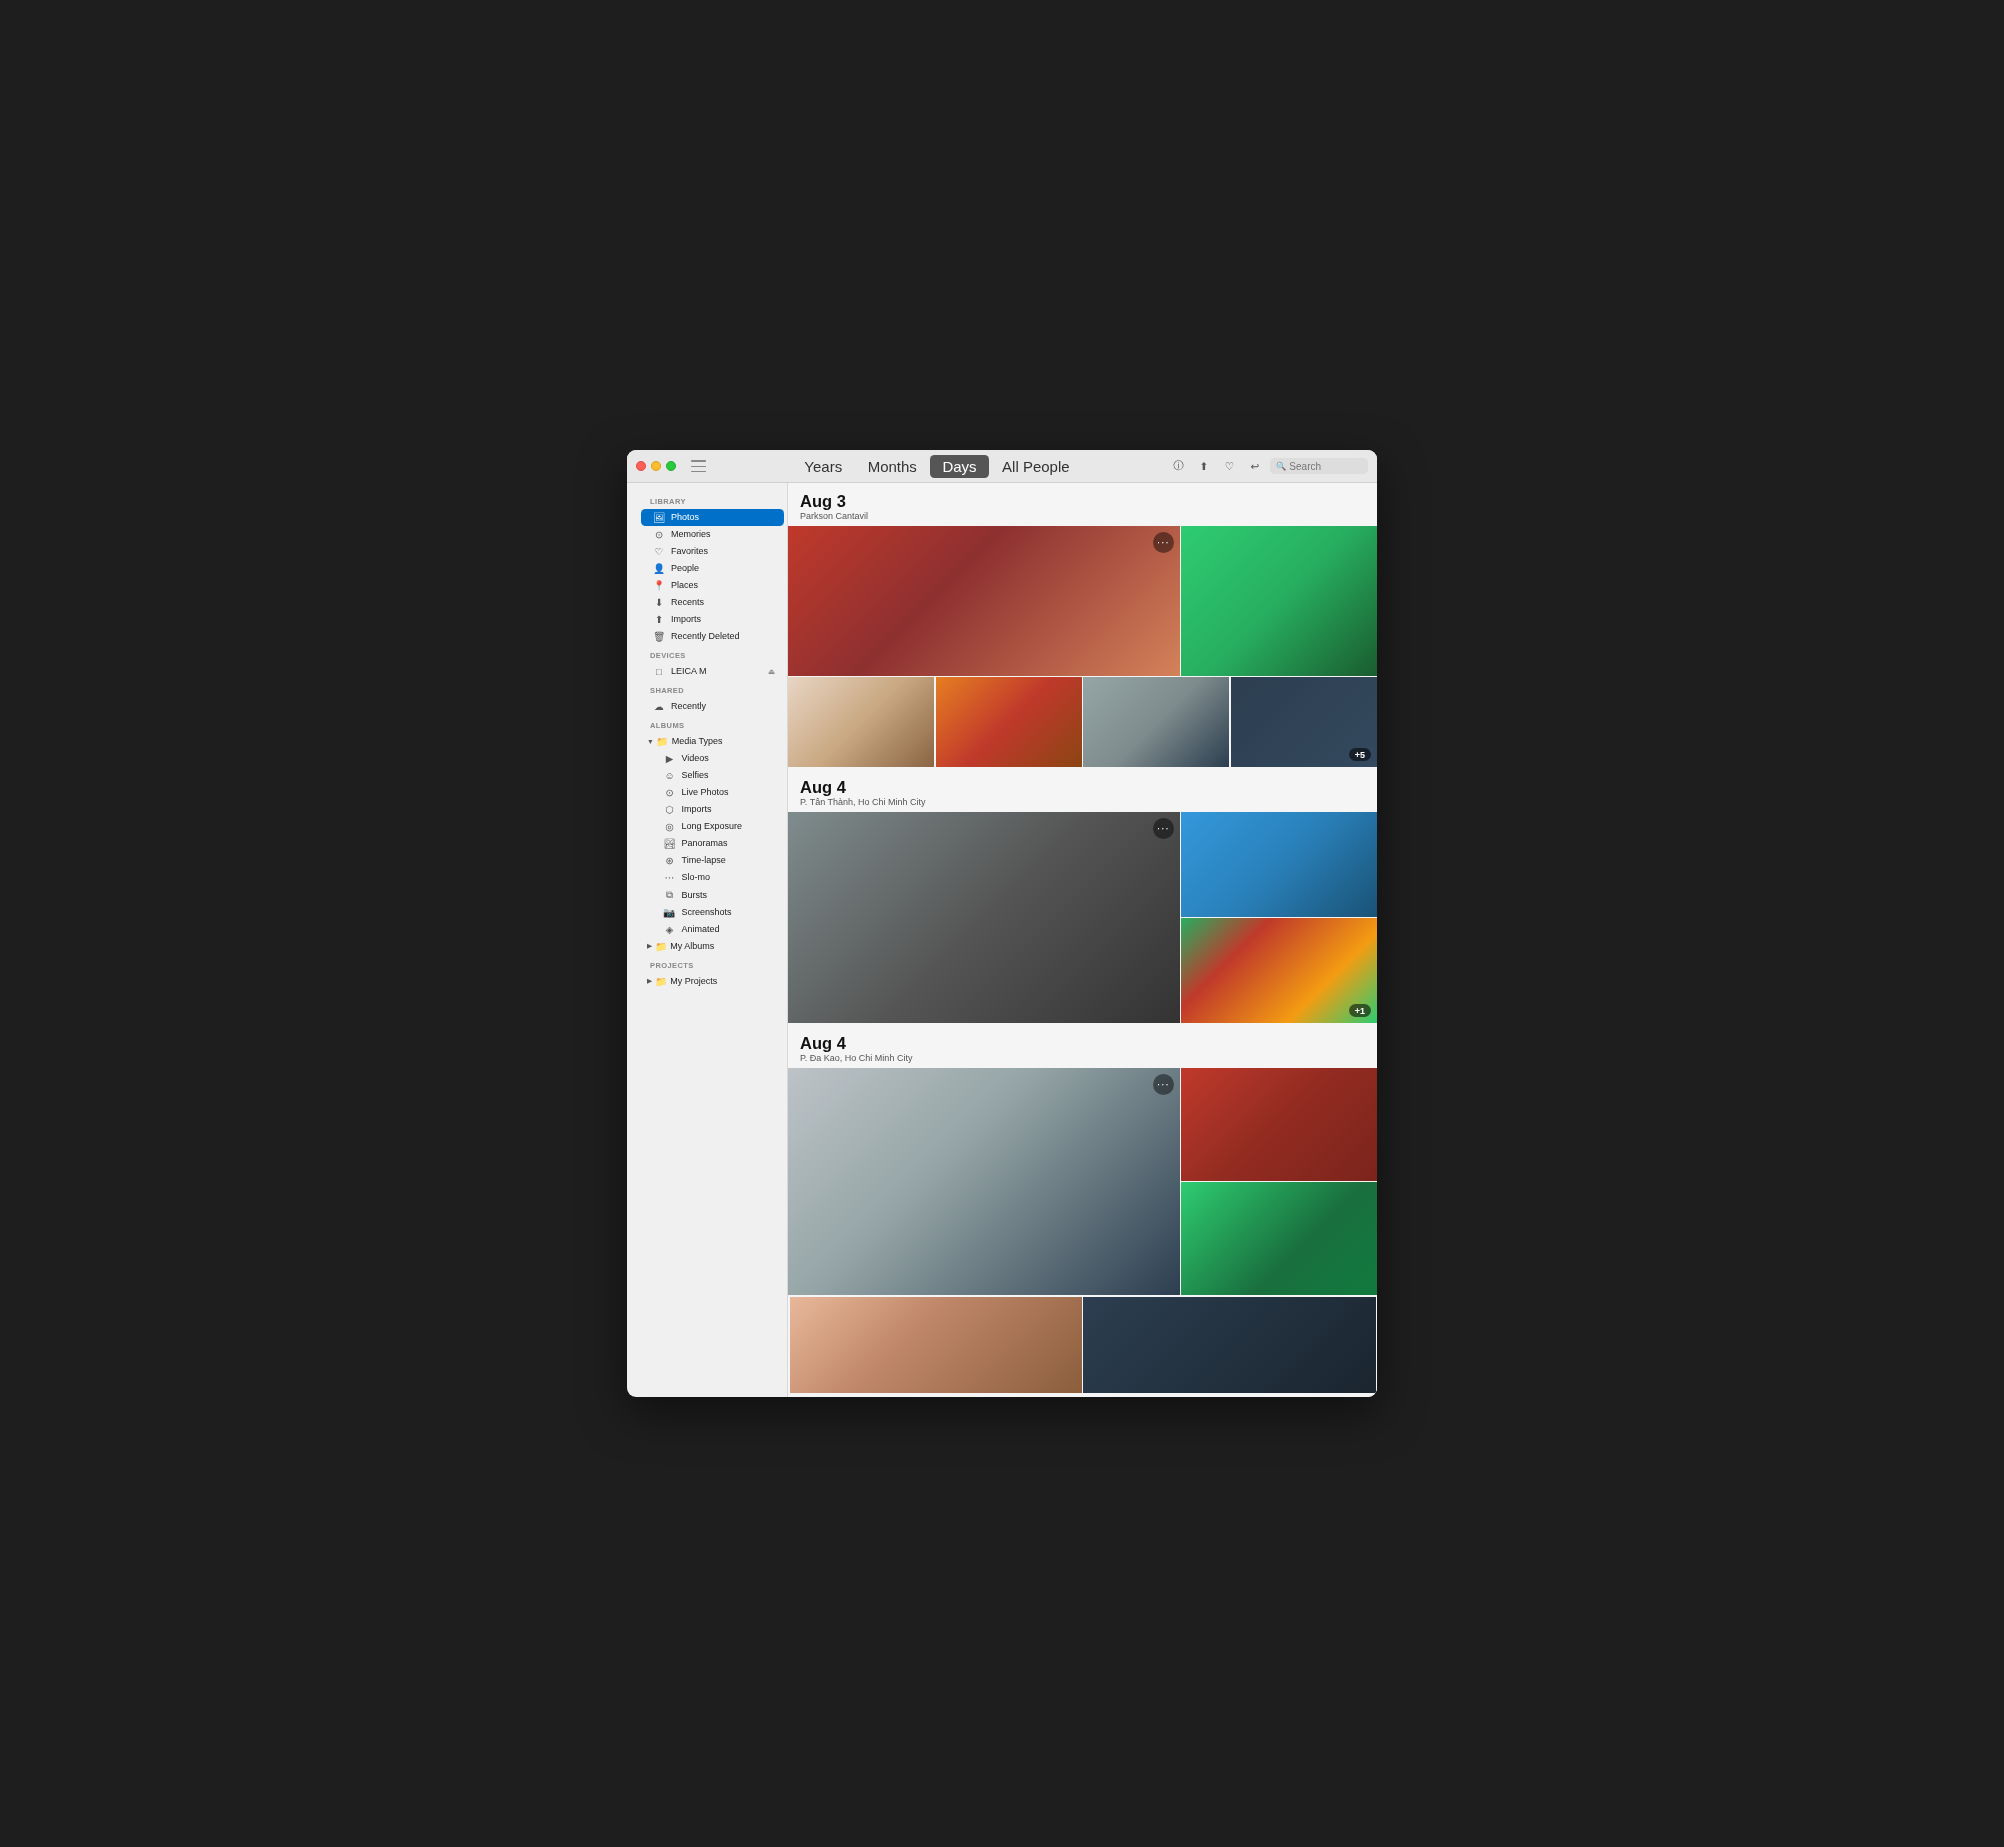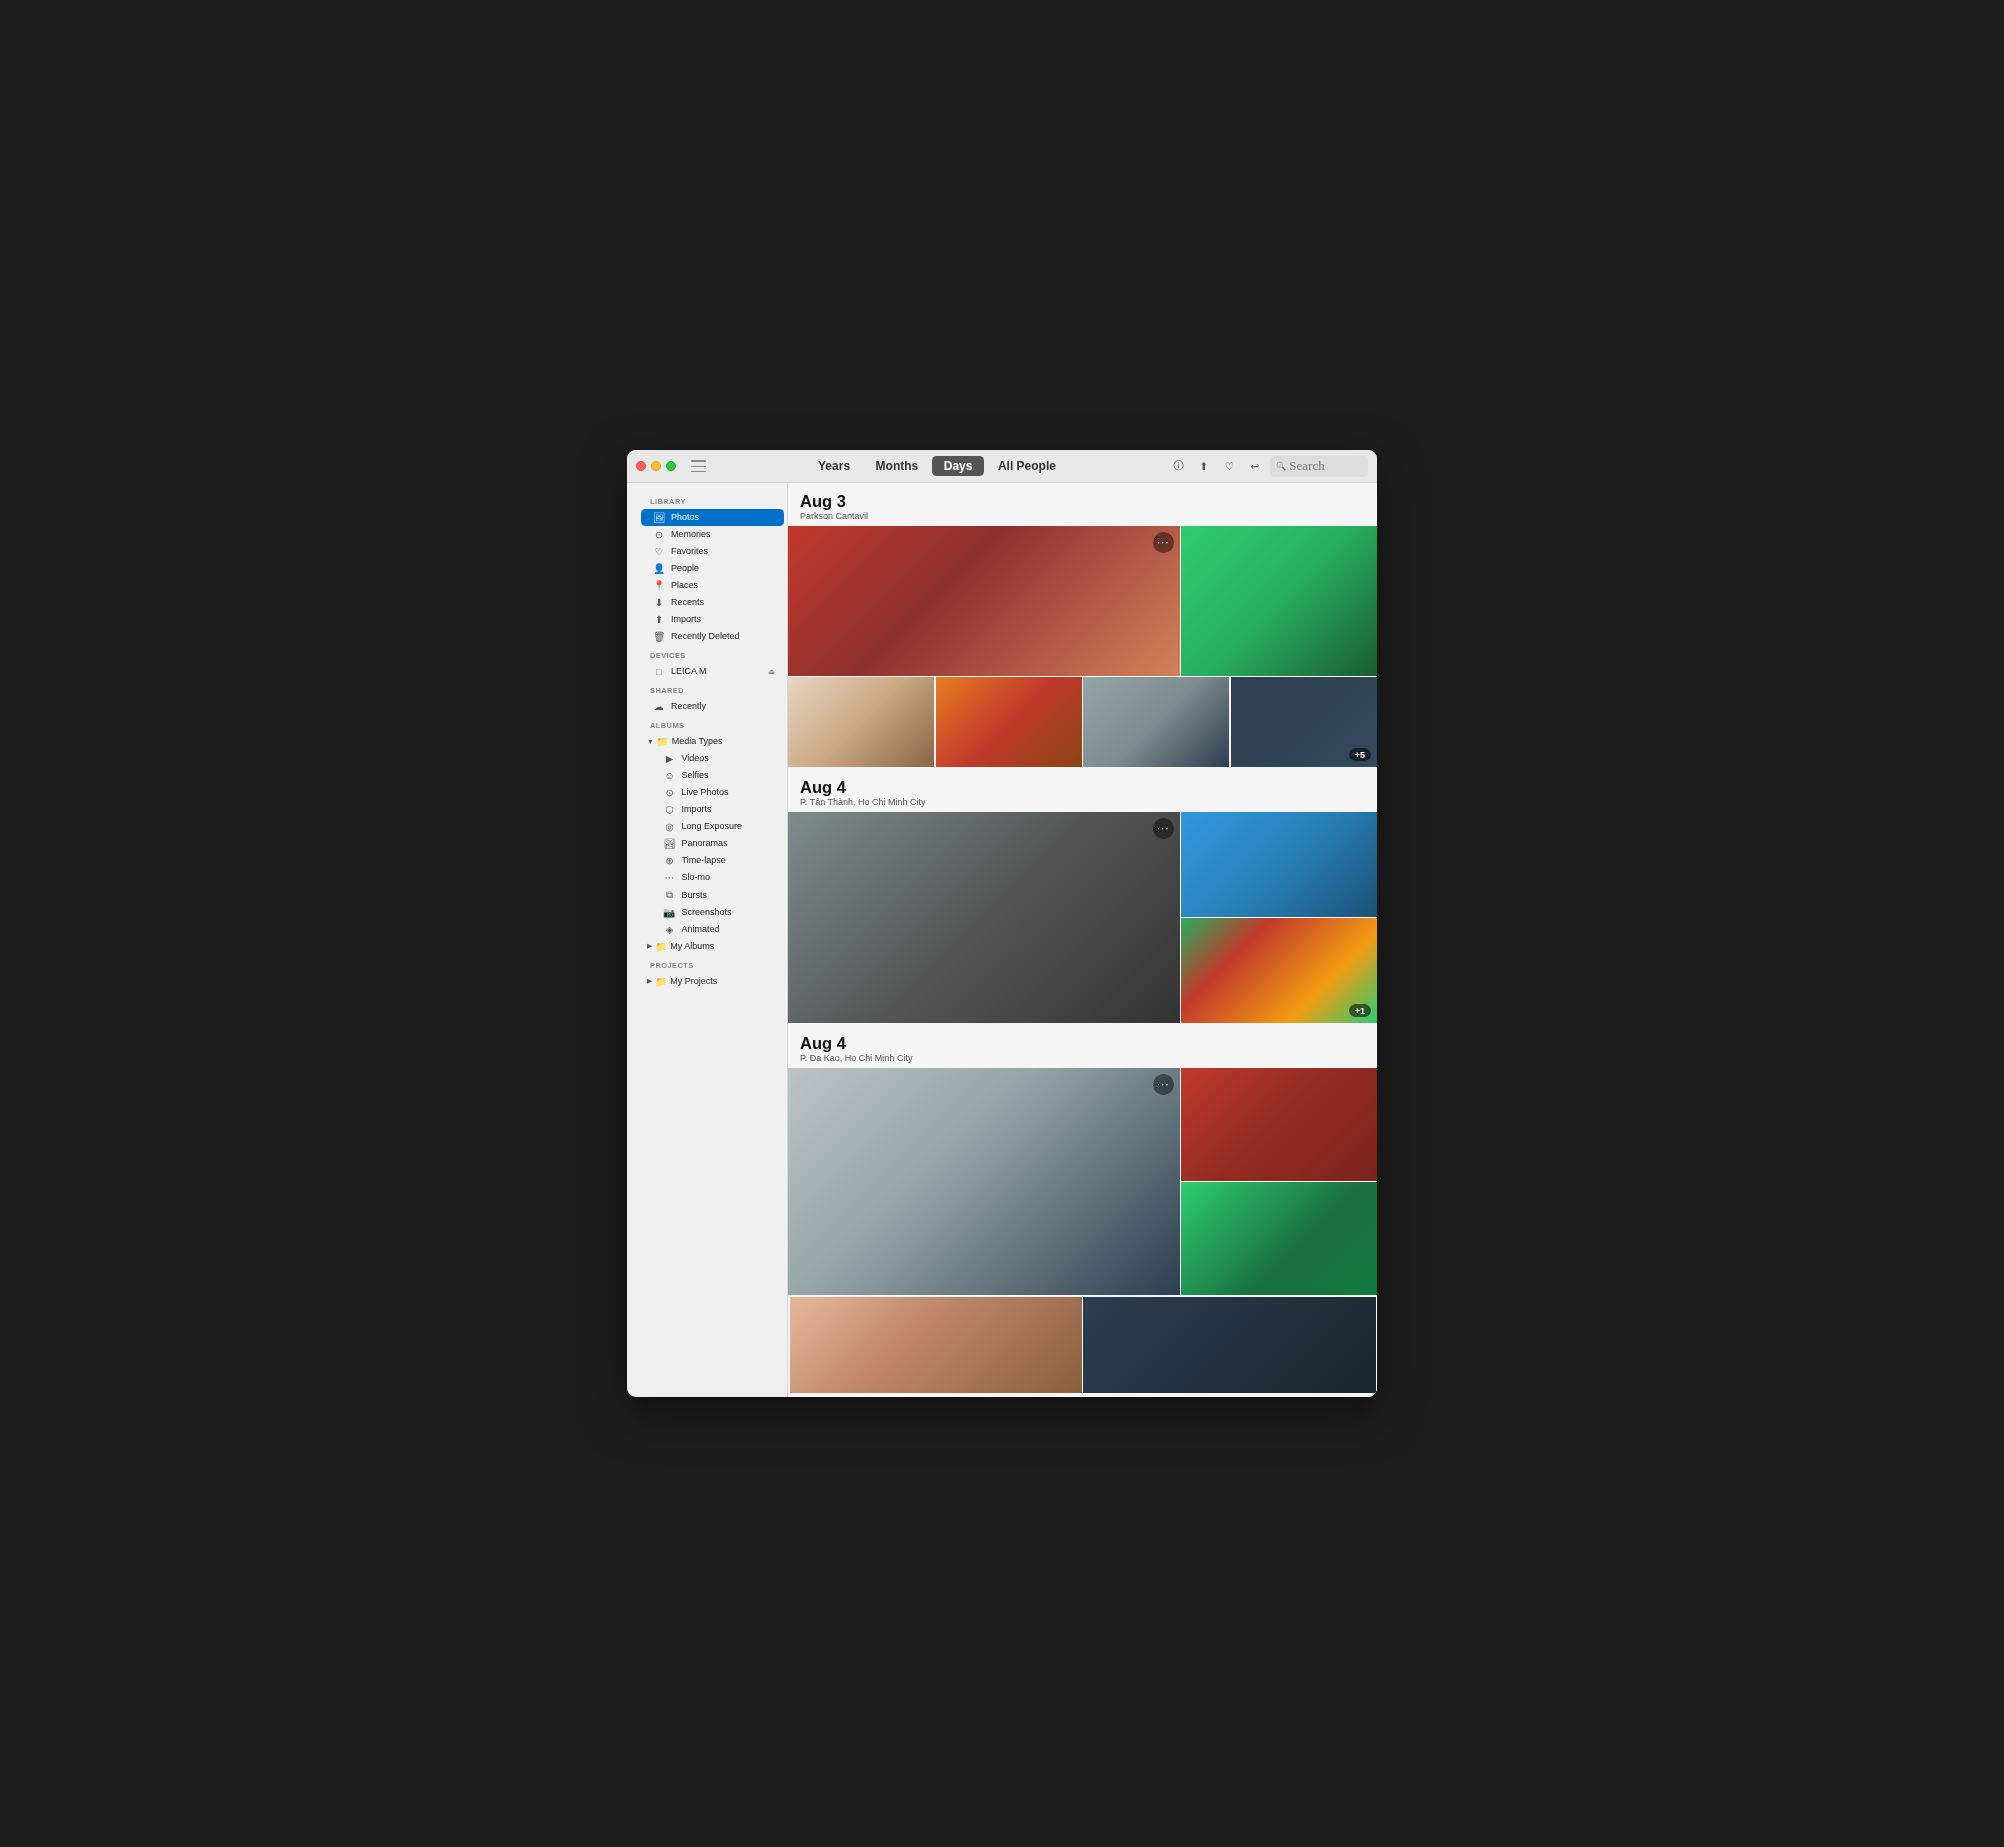--- a/index.html
+++ b/index.html
@@ -54,26 +54,25 @@
       cursor: pointer;
     }
     .sidebar-toggle span {
       height: 1.5px;
       background: #888;
       border-radius: 0.8px;
     }
     .tab-btn {
       padding: 3px 12px;
       border-radius: 4.5px;
-      font-size: 12px;
+      font-size: 15px;
       cursor: pointer;
       background: transparent;
       border: none;
       color: #333;
-      font-weight: bold;
     }
     .tab-btn.active {
       background: #555;
       color: white;
     }
     .toolbar-actions {
       display: flex;
       align-items: center;
       gap: 4.5px;
     }
@@ -95,25 +94,24 @@
       align-items: center;
       background: #ddd;
       border-radius: 4.5px;
       padding: 2.3px 6px;
       gap: 3px;
       width: 98px;
     }
     .search-box input {
       border: none;
       background: transparent;
-      font-size: 13px;
+      font-size: 10px;
       outline: none;
       width: 100%;
       color: #333;
-      font-family: Liberation Serif, serif;
     }
     .search-icon-sm { color: #888; font-size: 8.3px; }
     
     .main-area {
       display: flex;
       flex: 1;
       overflow: hidden;
       padding-left: 11px;
     }
     

